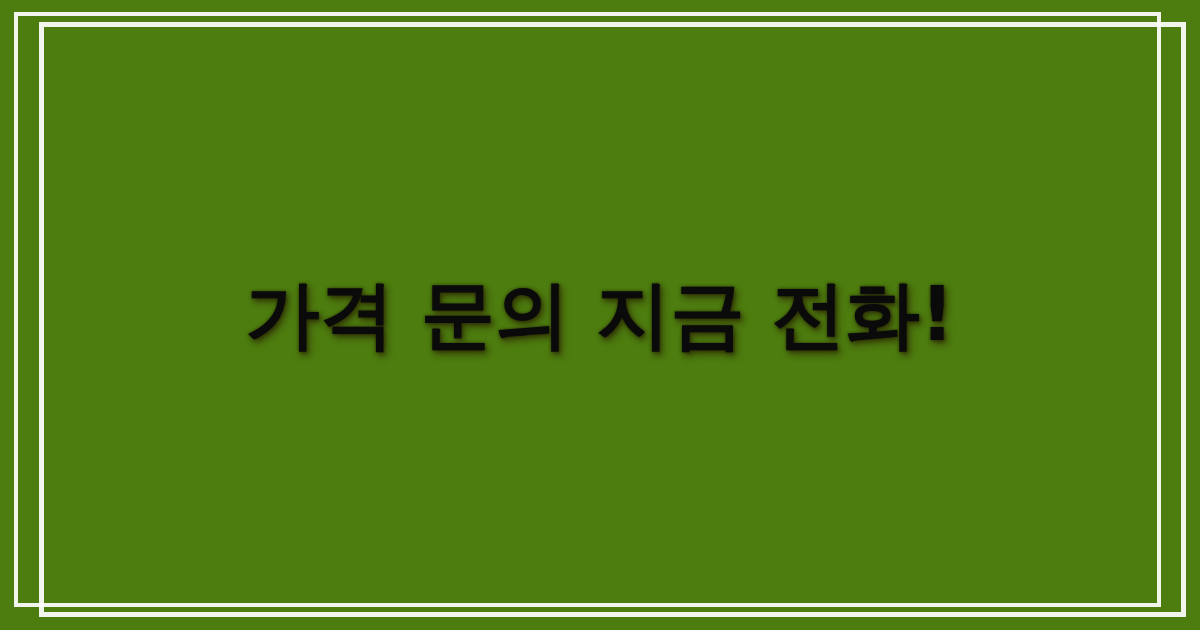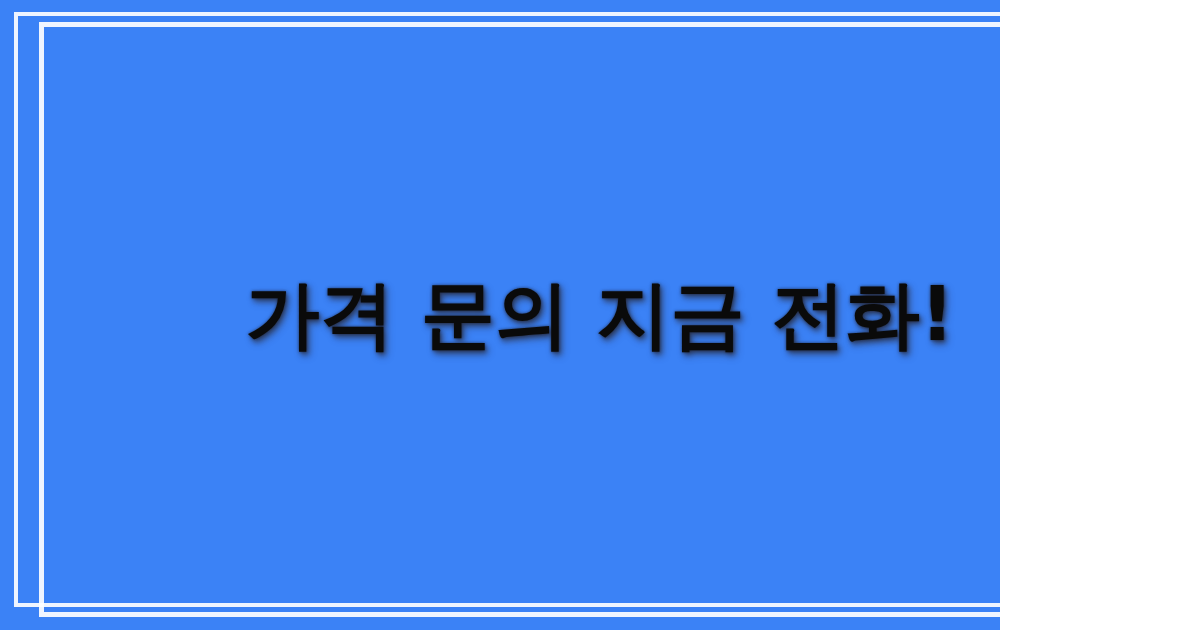--- a/index.html
+++ b/index.html
@@ -6,24 +6,24 @@
     margin: 0;
     padding: 0;
     background: #ffffff;
   }
   body {
     font-family: "DejaVu Sans", "Liberation Sans", sans-serif;
   }
 
   .banner {
     position: relative;
-    width: 1000px;
+    width: 1200px;
     height: 630px;
     overflow: hidden;
-    background-color: #3b82f6;
+    background-color: #4d7c0f;
   }
 
   
   .frame {
     position: absolute;
     box-sizing: border-box;
     border-style: solid;
     border-color: rgba(255, 255, 255, 0.92);
     pointer-events: none;
     filter: blur(0.4px);

